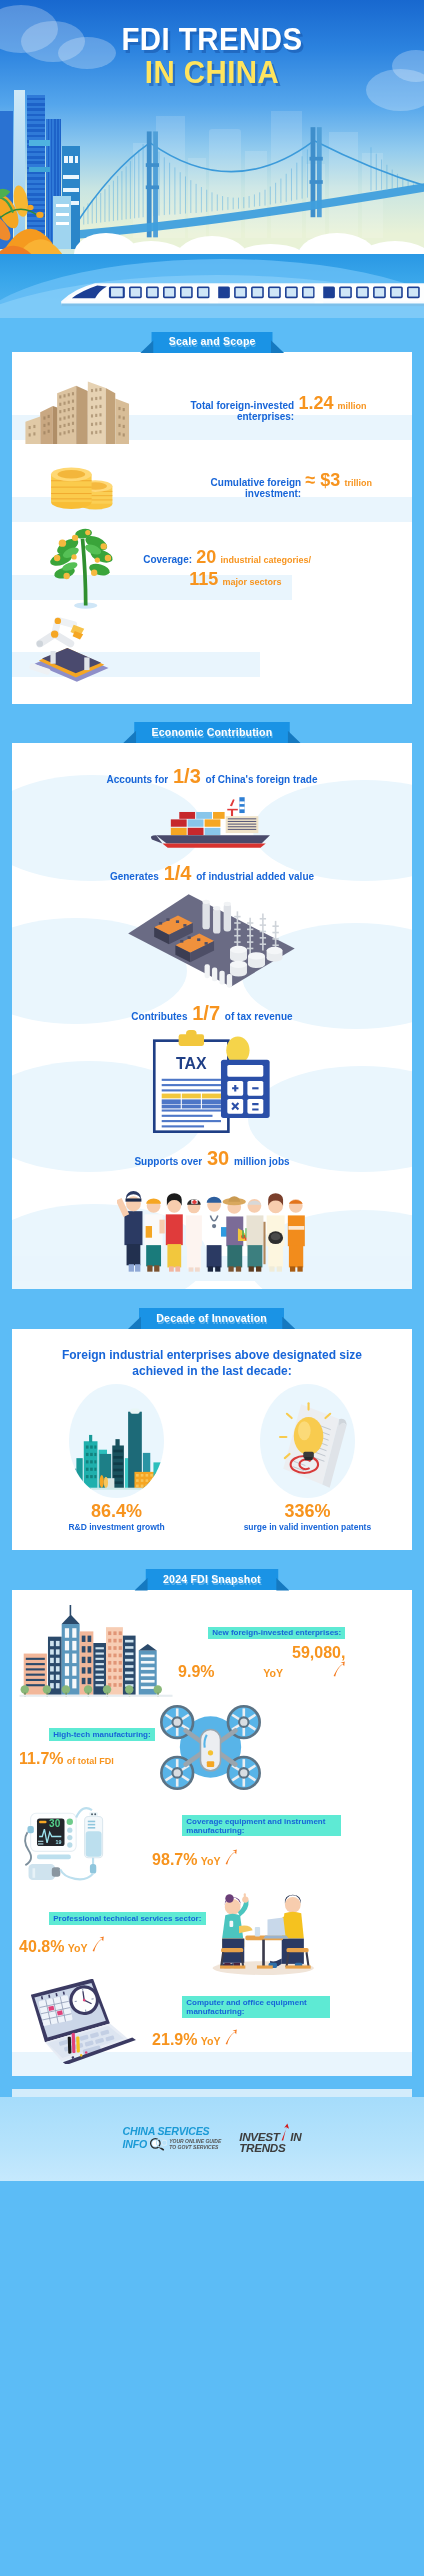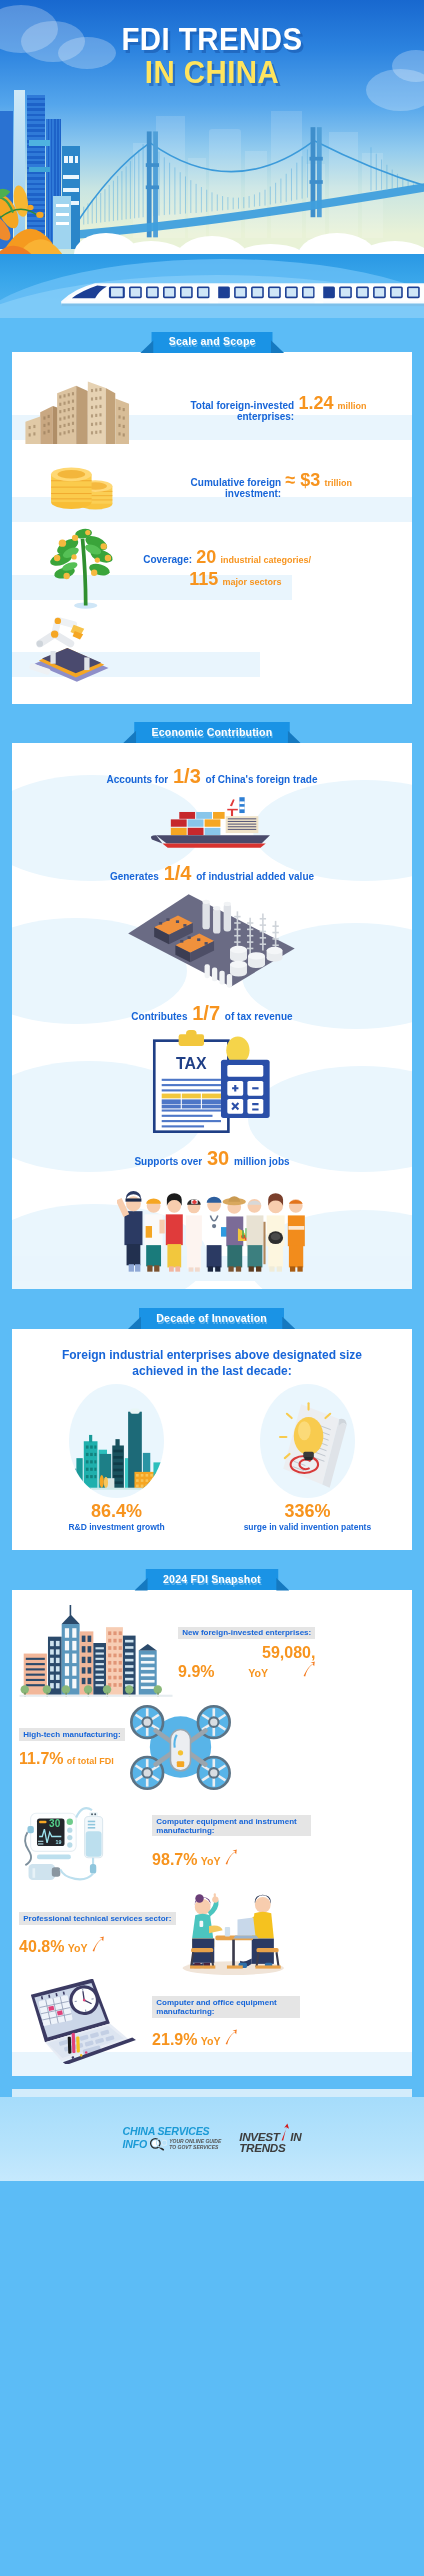--- a/index.html
+++ b/index.html
@@ -109,21 +109,21 @@
   
   .inno-head { text-align:center; color:#1765d8; font-weight:bold; font-size:12px; line-height:1.35; position:relative; z-index:5;}
   .inno-grid { display:flex; z-index:4; position:relative; margin-top:5.3px; }
   .inno-col { flex:1; text-align:center; }
   .oval { width:95px; height:114px; background:#eaf6fd; border-radius:50%; margin:0 auto; position:relative; overflow:hidden;}
   .inno-num { color:#f7941e; font-weight:bold; font-size:18px; margin-top:3.2px; }
   .inno-cap { color:#1765d8; font-weight:bold; font-size:8.5px; }
 
   
   .srow { position:relative; display:flex; align-items:center; z-index:4; min-height:69px; }
-  .s-hl { background:#e5e5e5; display:inline-block; padding:1.6px 4.2px; }
+  .s-hl { background:#5eead4; display:inline-block; padding:1.6px 4.2px;margin-left:30px; }
   .yoy { color:#f7941e; font-weight:bold; font-size:10.6px; }
   .arrow-up { display:inline-block; width:13.8px; height:16px; vertical-align:-3.2px; }
 
   
   .footer { height: 84px; position:relative; display:flex; align-items:center; justify-content:center; gap:18px;
     background: linear-gradient(180deg,#a5dcfb 0%,#b6e3fc 60%,#c6e9fd 100%); }
   .logo1 { line-height:1; }
   .l1a { color:#1b9ad6; font-weight:bold; font-style:italic; font-size:10.6px; letter-spacing:-0.2px; }
   .l1b { color:#1b9ad6; font-weight:bold; font-style:italic; font-size:10.6px; letter-spacing:-0.2px;}
   .l1tag { color:#555; font-weight:bold; font-style:italic; font-size:5px; line-height:1.25; }
@@ -436,21 +436,21 @@
         </div>
         <div class="txt">
           <div style="display:flex;align-items:baseline;gap:4.2px;flex-wrap:wrap;">
             <div class="lbl r-align" style="max-width:106px;">Total foreign-invested enterprises:</div>
             <div class="num">1.24</div>
             <div class="unit">million</div>
           </div>
         </div>
       </div>
 
-      <div class="row" style="min-height:80px;">
+      <div class="row" style="min-height:80px;gap:20px;">
         <div class="art" style="width:122px;">
           <svg width="80" height="64" viewBox="0 0 150 120">
             <g>
               <ellipse cx="100" cy="95" rx="32" ry="11" fill="#f9c440"></ellipse>
               <rect x="68" y="62" width="64" height="33" fill="#fbcf55"></rect>
               <g stroke="#f0a92b" stroke-width="1.5" fill="none">
                 <path d="M68 72 h64"></path>
                   <path d="M68 80 h64"></path>
                   <path d="M68 88 h64"></path>
               </g>
@@ -1223,21 +1223,21 @@
             <rect x="133" y="34" width="16" height="8" rx="2" fill="#e9f3f8"></rect>
             <circle cx="138" cy="38" r="1.8" fill="#4a5a66"></circle>
               <circle cx="144" cy="38" r="1.8" fill="#4a5a66"></circle>
             <path d="M138 30 q-18 -12 -30 14" stroke="#bcdfee" stroke-width="4" fill="none"></path>
             <path d="M140 120 l0 14" stroke="#bcdfee" stroke-width="4"></path>
             <rect x="134" y="132" width="12" height="18" rx="5" fill="#8fc6dd"></rect>
             <path d="M140 150 q-12 14 -34 10 q-22 -4 -28 -18" stroke="#bcdfee" stroke-width="4" fill="none"></path>
           </svg>
         </div>
         <div class="txt" style="text-align:left;">
-          <div class="s-hl" style="color:#1765d8;font-weight:bold;font-size:8px;max-width:159px;">Computer equipment and instrument manufacturing:</div>
+          <div class="s-hl" style="color:#1765d8;font-weight:bold;font-size:8px;max-width:159px;">Coverage equipment and instrument manufacturing:</div>
           <div class="inline" style="margin-top:12.7px;">
             <span class="num" style="font-size:16px;">98.7%</span>
             <span class="yoy">YoY</span>
             <svg class="arrow-up" viewBox="0 0 26 30">
                 <path d="M3 28 C8 18 12 10 22 4 L16 3 L24 1 L23 10 L20 6 C12 12 8 20 6 29 Z" fill="#f47b20"></path>
               </svg>
           </div>
         </div>
       </div>
 

